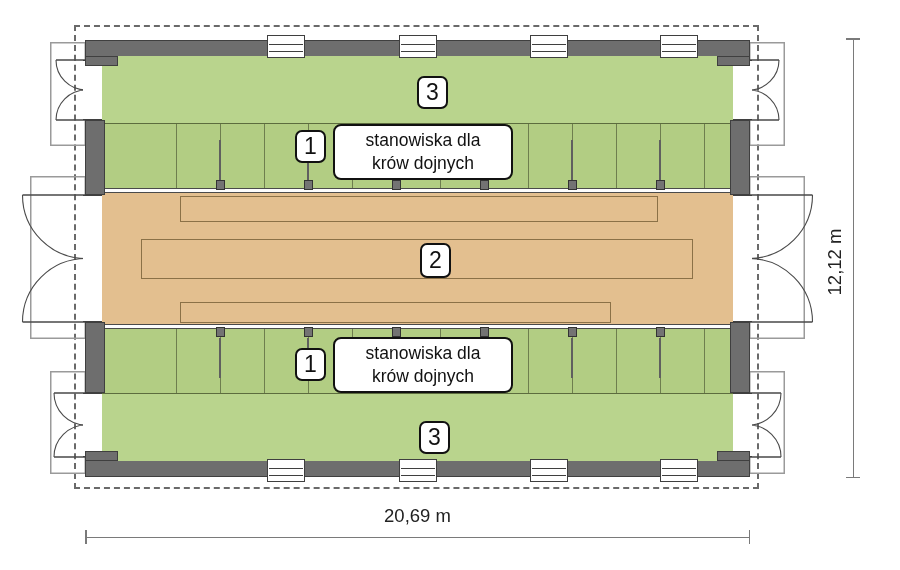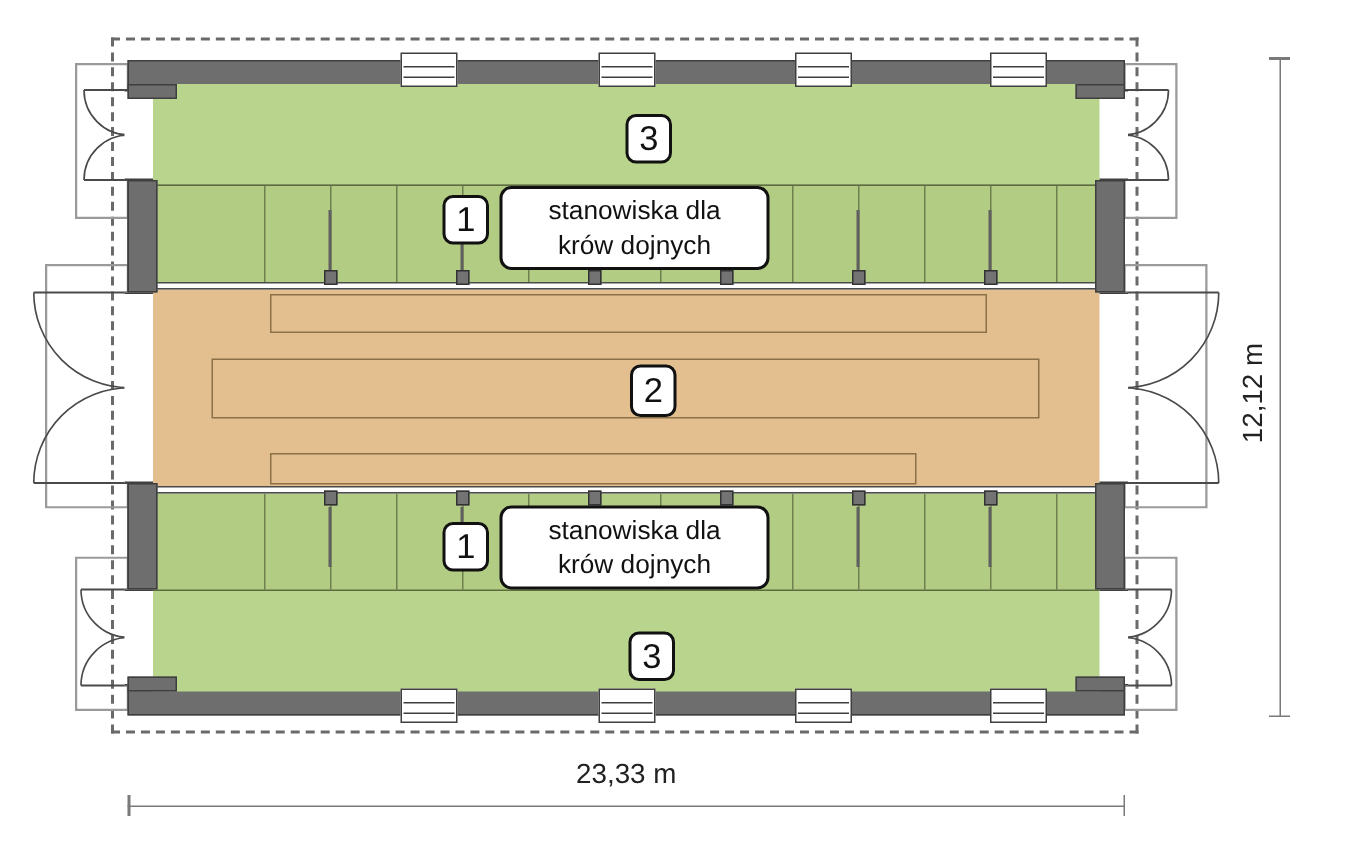--- a/index.html
+++ b/index.html
@@ -181,21 +181,21 @@
   </div>
   <div class="abs tag num" style="left:420px;top:243px;height:35px;">2</div>
   <div class="abs tag num" style="left:295px;top:348px;">1</div>
   <div class="abs panel" style="left:333px;top:337px;">
     <span>stanowiska dla</span>
     <span>krów dojnych</span>
   </div>
   <div class="abs tag num" style="left:419px;top:421px;">3</div>
 
   <div class="abs" style="left:85px;top:505px;width:665px;height:40px;z-index:1;">
-    <div class="dim-label" style="position:absolute;left:0;right:0;top:0;">23,33 m</div>
+    <div class="dim-label" style="position:absolute;left:0;right:0;top:0;">20,69 m</div>
     <div class="dim-line-h" style="position:absolute;left:0;right:0;top:32px;"></div>
     <div class="tick-v" style="position:absolute;left:0;top:25px;"></div>
     <div class="tick-v" style="position:absolute;right:0;top:25px;"></div>
   </div>
 
   <div class="abs" style="left:845px;top:38px;width:20px;height:440px;z-index:1;">
     <div class="dim-line-v" style="position:absolute;left:8px;top:0;bottom:0;"></div>
     <div class="tick-h" style="position:absolute;left:1px;top:0;"></div>
     <div class="tick-h" style="position:absolute;left:1px;bottom:0;"></div>
   </div>

